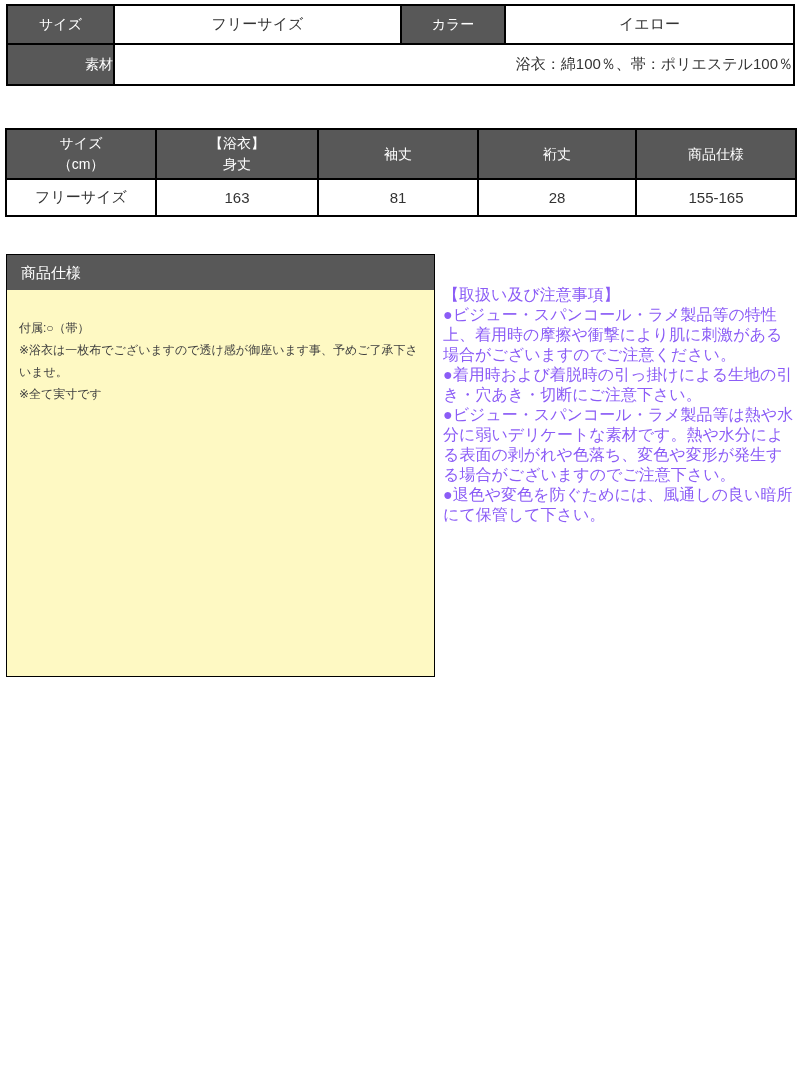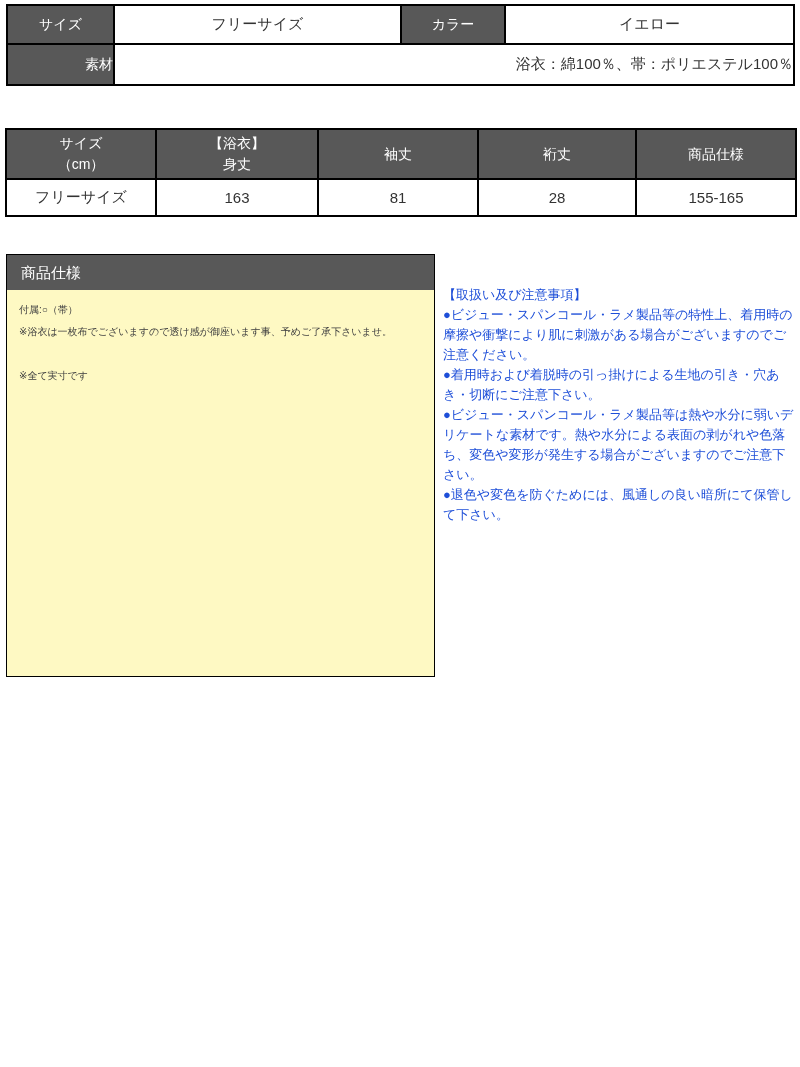--- a/index.html
+++ b/index.html
@@ -79,36 +79,36 @@
   }
   .product-spec-header {
     height: 35px;
     background: #585858;
     color: #ffffff;
     font-size: 15px;
     line-height: 35px;
     padding-left: 14px;
   }
   .product-spec-body {
-    padding: 9px 12px;
-    font-size: 10px;
+    padding: 27px 12px;
+    font-size: 12px;
     line-height: 22px;
     color: #404040;
   }
   .product-spec-body p { margin: 0; }
-  .product-spec-body p.gap-above { margin-top: 22px; }
+  .product-spec-body p.gap-above { }
 
   
   .handling-notes {
     position: absolute;
     left: 443px; top: 285px;
     width: 353px;
-    font-size: 13px;
+    font-size: 16px;
     line-height: 20px;
-    color: #1d4ed8;
+    color: #8b5cf6;
     word-break: break-all;
   }
   .handling-notes p { margin: 0; }
 </style>
 </head>
 <body>
 
 <div class="page">
 
   <table class="spec-table">

